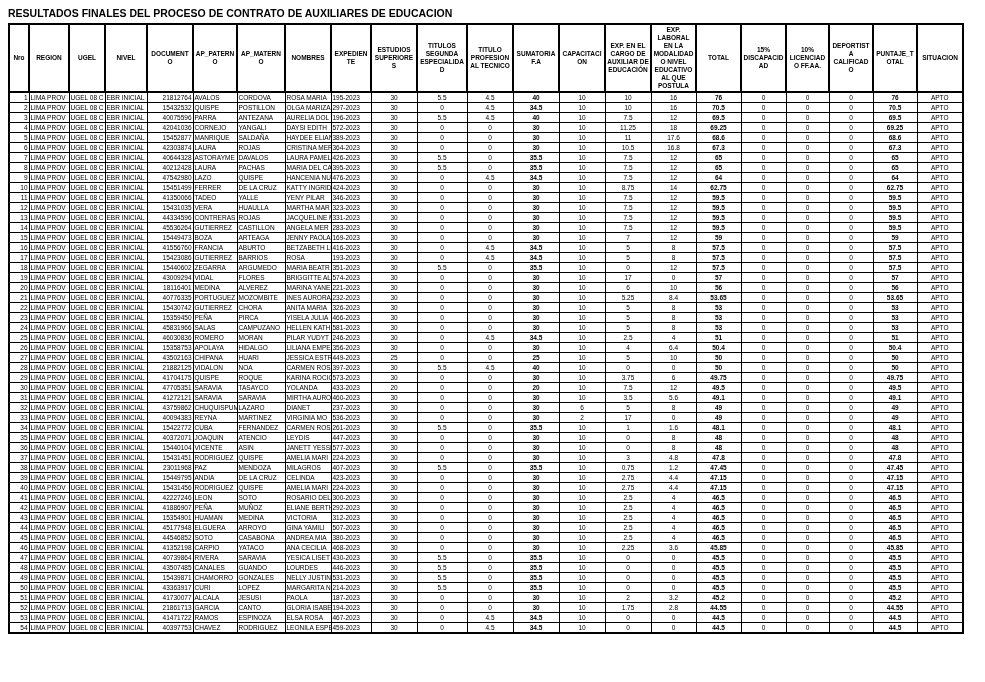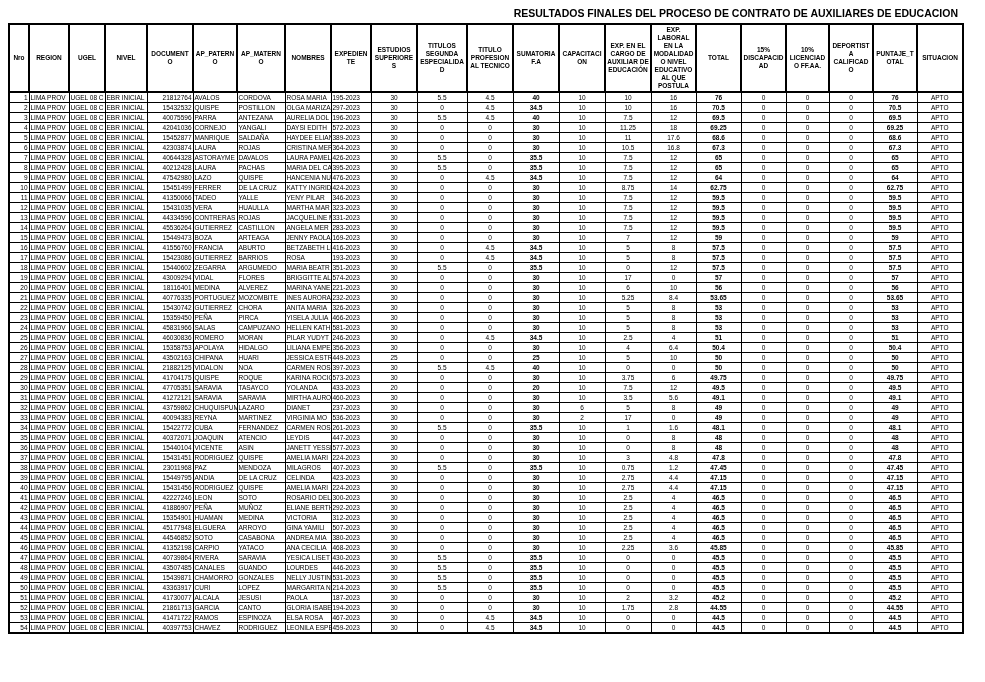--- a/index.html
+++ b/index.html
@@ -2,21 +2,21 @@
 <html><head>
 <meta charset="utf-8">
 <style>
   html,body { margin:0; padding:0; background:#ffffff; }
   body {
     width:985px; height:682px; overflow:hidden;
     font-family:"Liberation Sans", sans-serif; color:#000;
   }
   .page { padding:3px 0 0 8px; }
   .doc-title {
-    width:950px; text-align:right; font-weight:bold;
+    width:950px; text-align:left; font-weight:bold;
     font-size:10.5px; margin:4px 0 4px 0; letter-spacing:0;
   }
   table.results {
     border-collapse:collapse; table-layout:fixed;
     width:954px; border:2px solid #000; background:#fff;
   }
   th {
     border:2px solid #000; font-size:6.5px; line-height:8px;
     font-weight:bold; text-align:center; vertical-align:middle;
     padding:1px 1px; overflow-wrap:anywhere; word-break:break-word;

